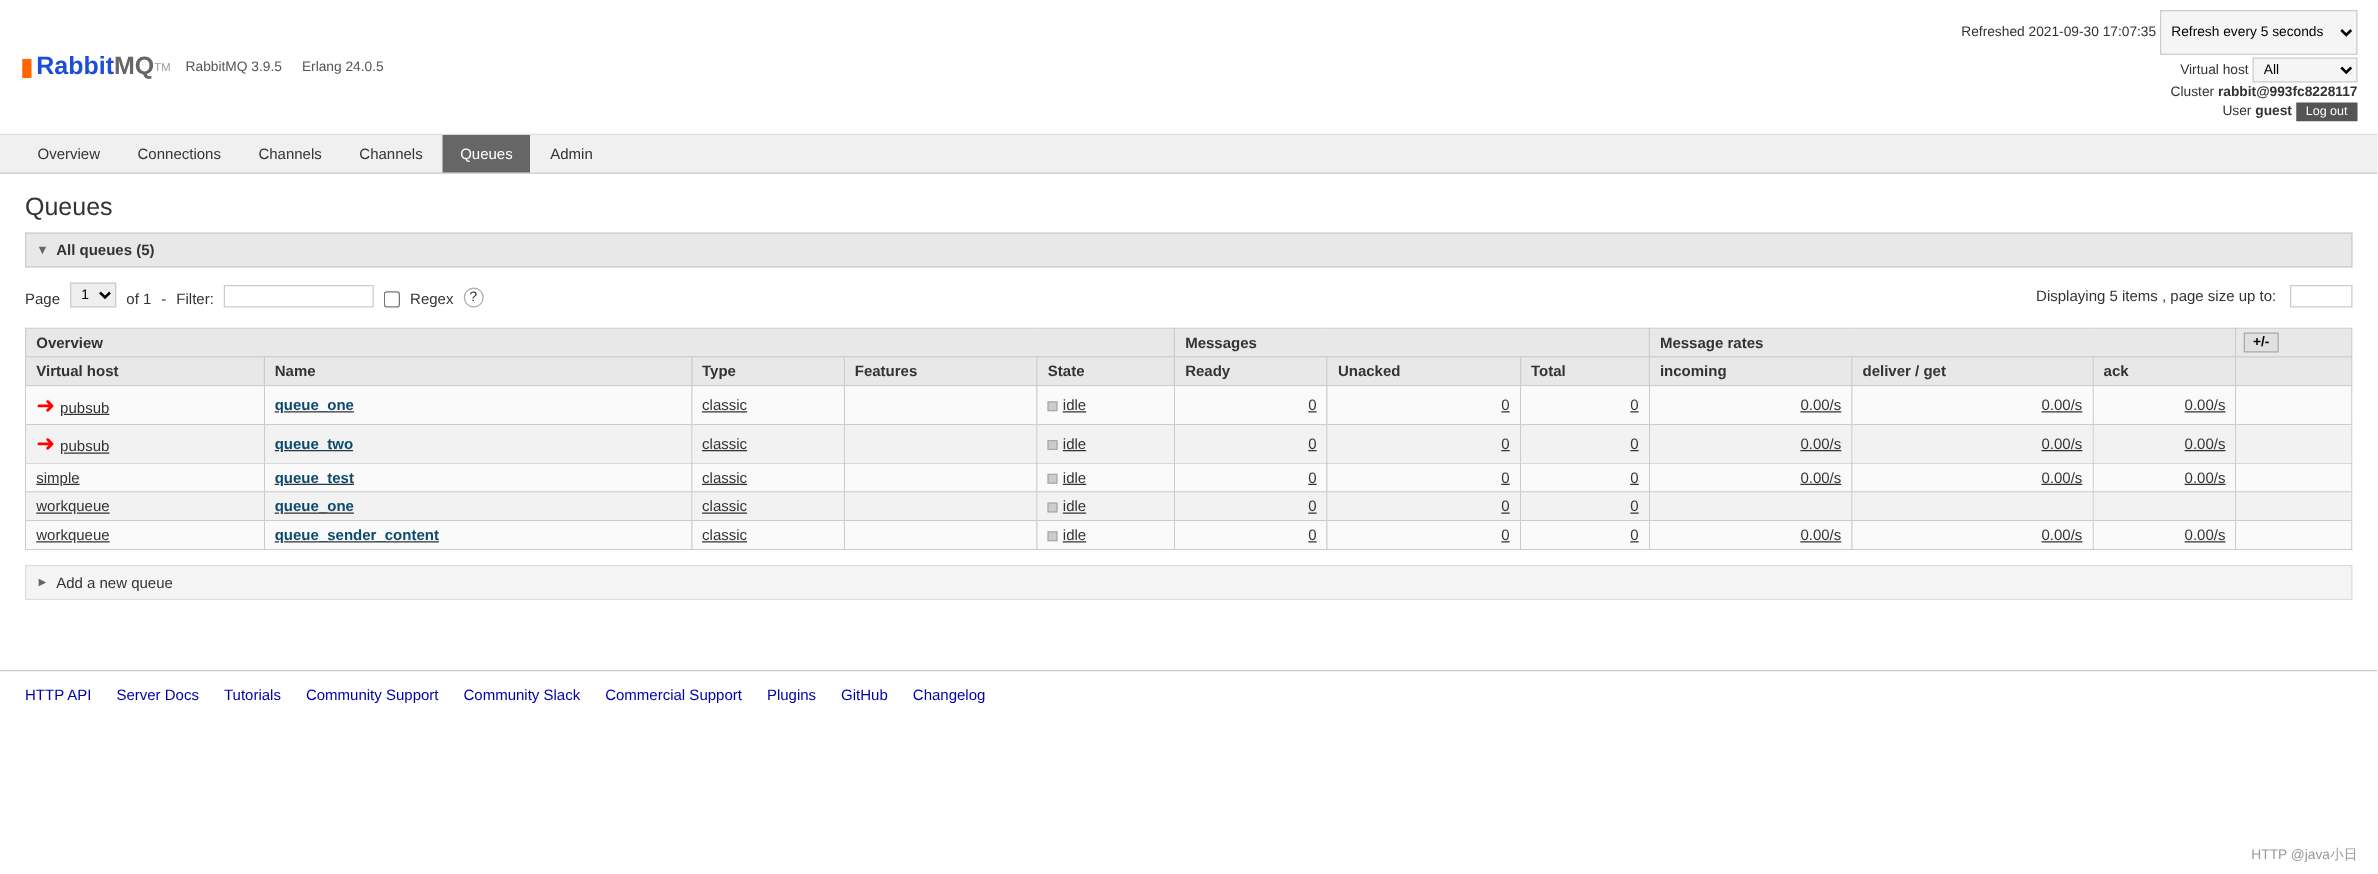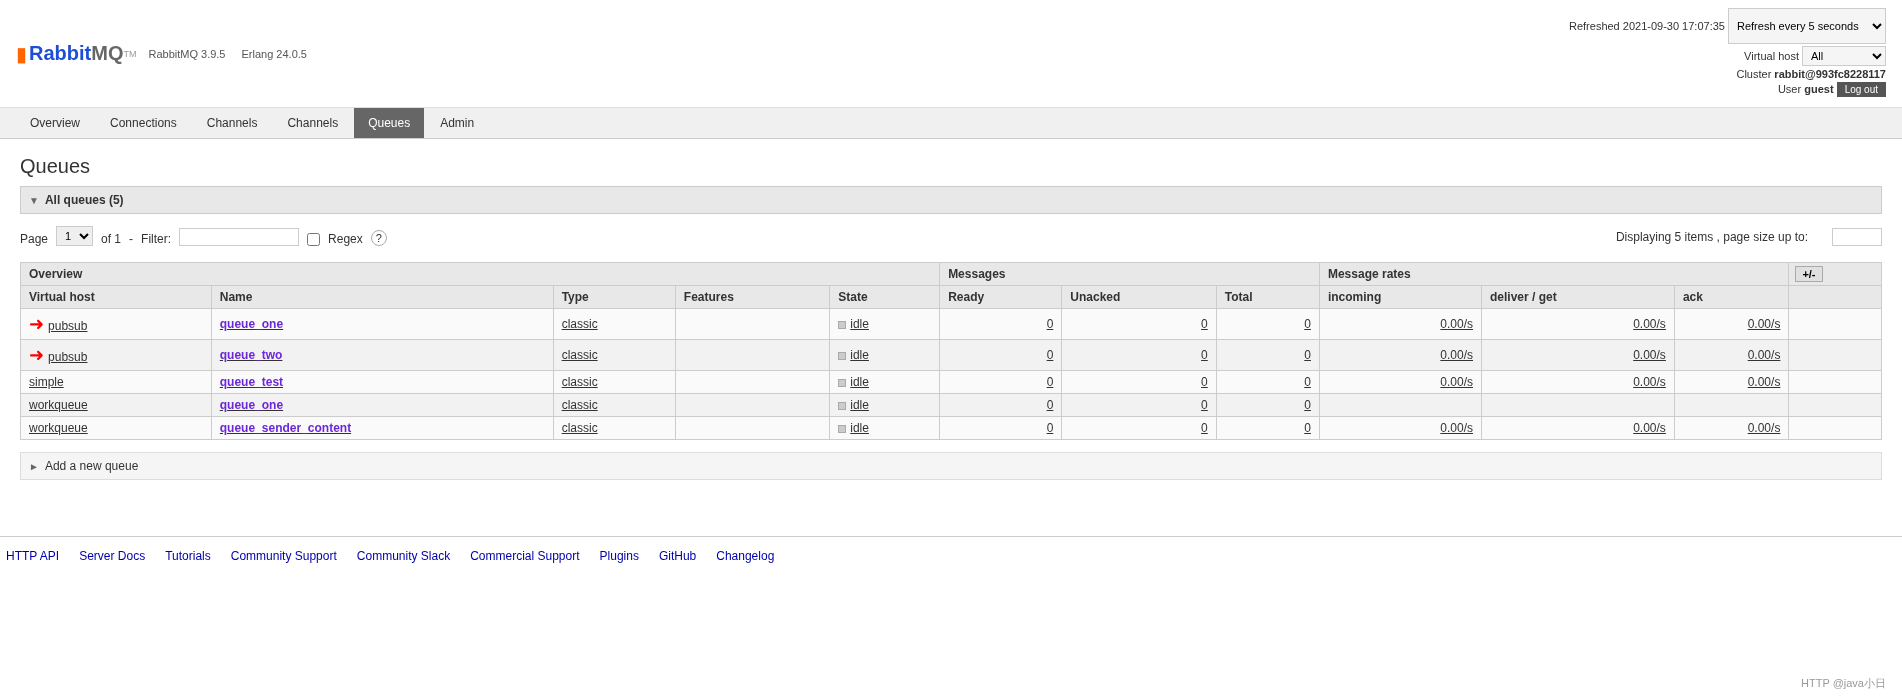--- a/index.html
+++ b/index.html
@@ -98,21 +98,21 @@
       padding: 2px 6px;
       border: 1px solid #ccc;
       width: 120px;
     }
     .pagination-right {
       margin-left: auto;
       font-size: 12px;
       color: #333;
       display: flex;
       align-items: center;
-      gap: 24px;
+      gap: 11px;
     }
     .page-size-input {
       width: 50px;
       font-size: 11px;
       padding: 2px 4px;
       border: 1px solid #ccc;
     }
 
     
     .queue-table {
@@ -130,21 +130,21 @@
       white-space: nowrap;
     }
     .queue-table td {
       border: 1px solid #ccc;
       padding: 4px 8px;
       white-space: nowrap;
       text-decoration: underline;
     }
     .queue-table tr:nth-child(odd) td { background: #fafafa; }
     .queue-table tr:nth-child(even) td { background: #f2f2f2; }
-    .queue-table a { color: #6d28d9; text-decoration: none; font-weight: bold; }
+    .queue-table a { color: #0c4a6e; text-decoration: none; font-weight: bold; }
     .col-group-header {
       background: #d8d8d8;
       text-align: center;
       font-weight: bold;
       border: 1px solid #ccc;
       padding: 3px 8px;
     }
     .state-dot {
       display: inline-block;
       width: 8px;
@@ -173,21 +173,21 @@
       cursor: pointer;
       font-size: 12px;
       display: flex;
       align-items: center;
       gap: 6px;
     }
 
     
     #footer {
       margin-top: 40px;
-      padding: 12px 6px;
+      padding: 12px 20px;
       border-top: 1px solid #ccc;
       display: flex;
       gap: 20px;
       flex-wrap: wrap;
       font-size: 12px;
     }
     #footer a { color: #00a; text-decoration: none; }
 
     
     .watermark {

